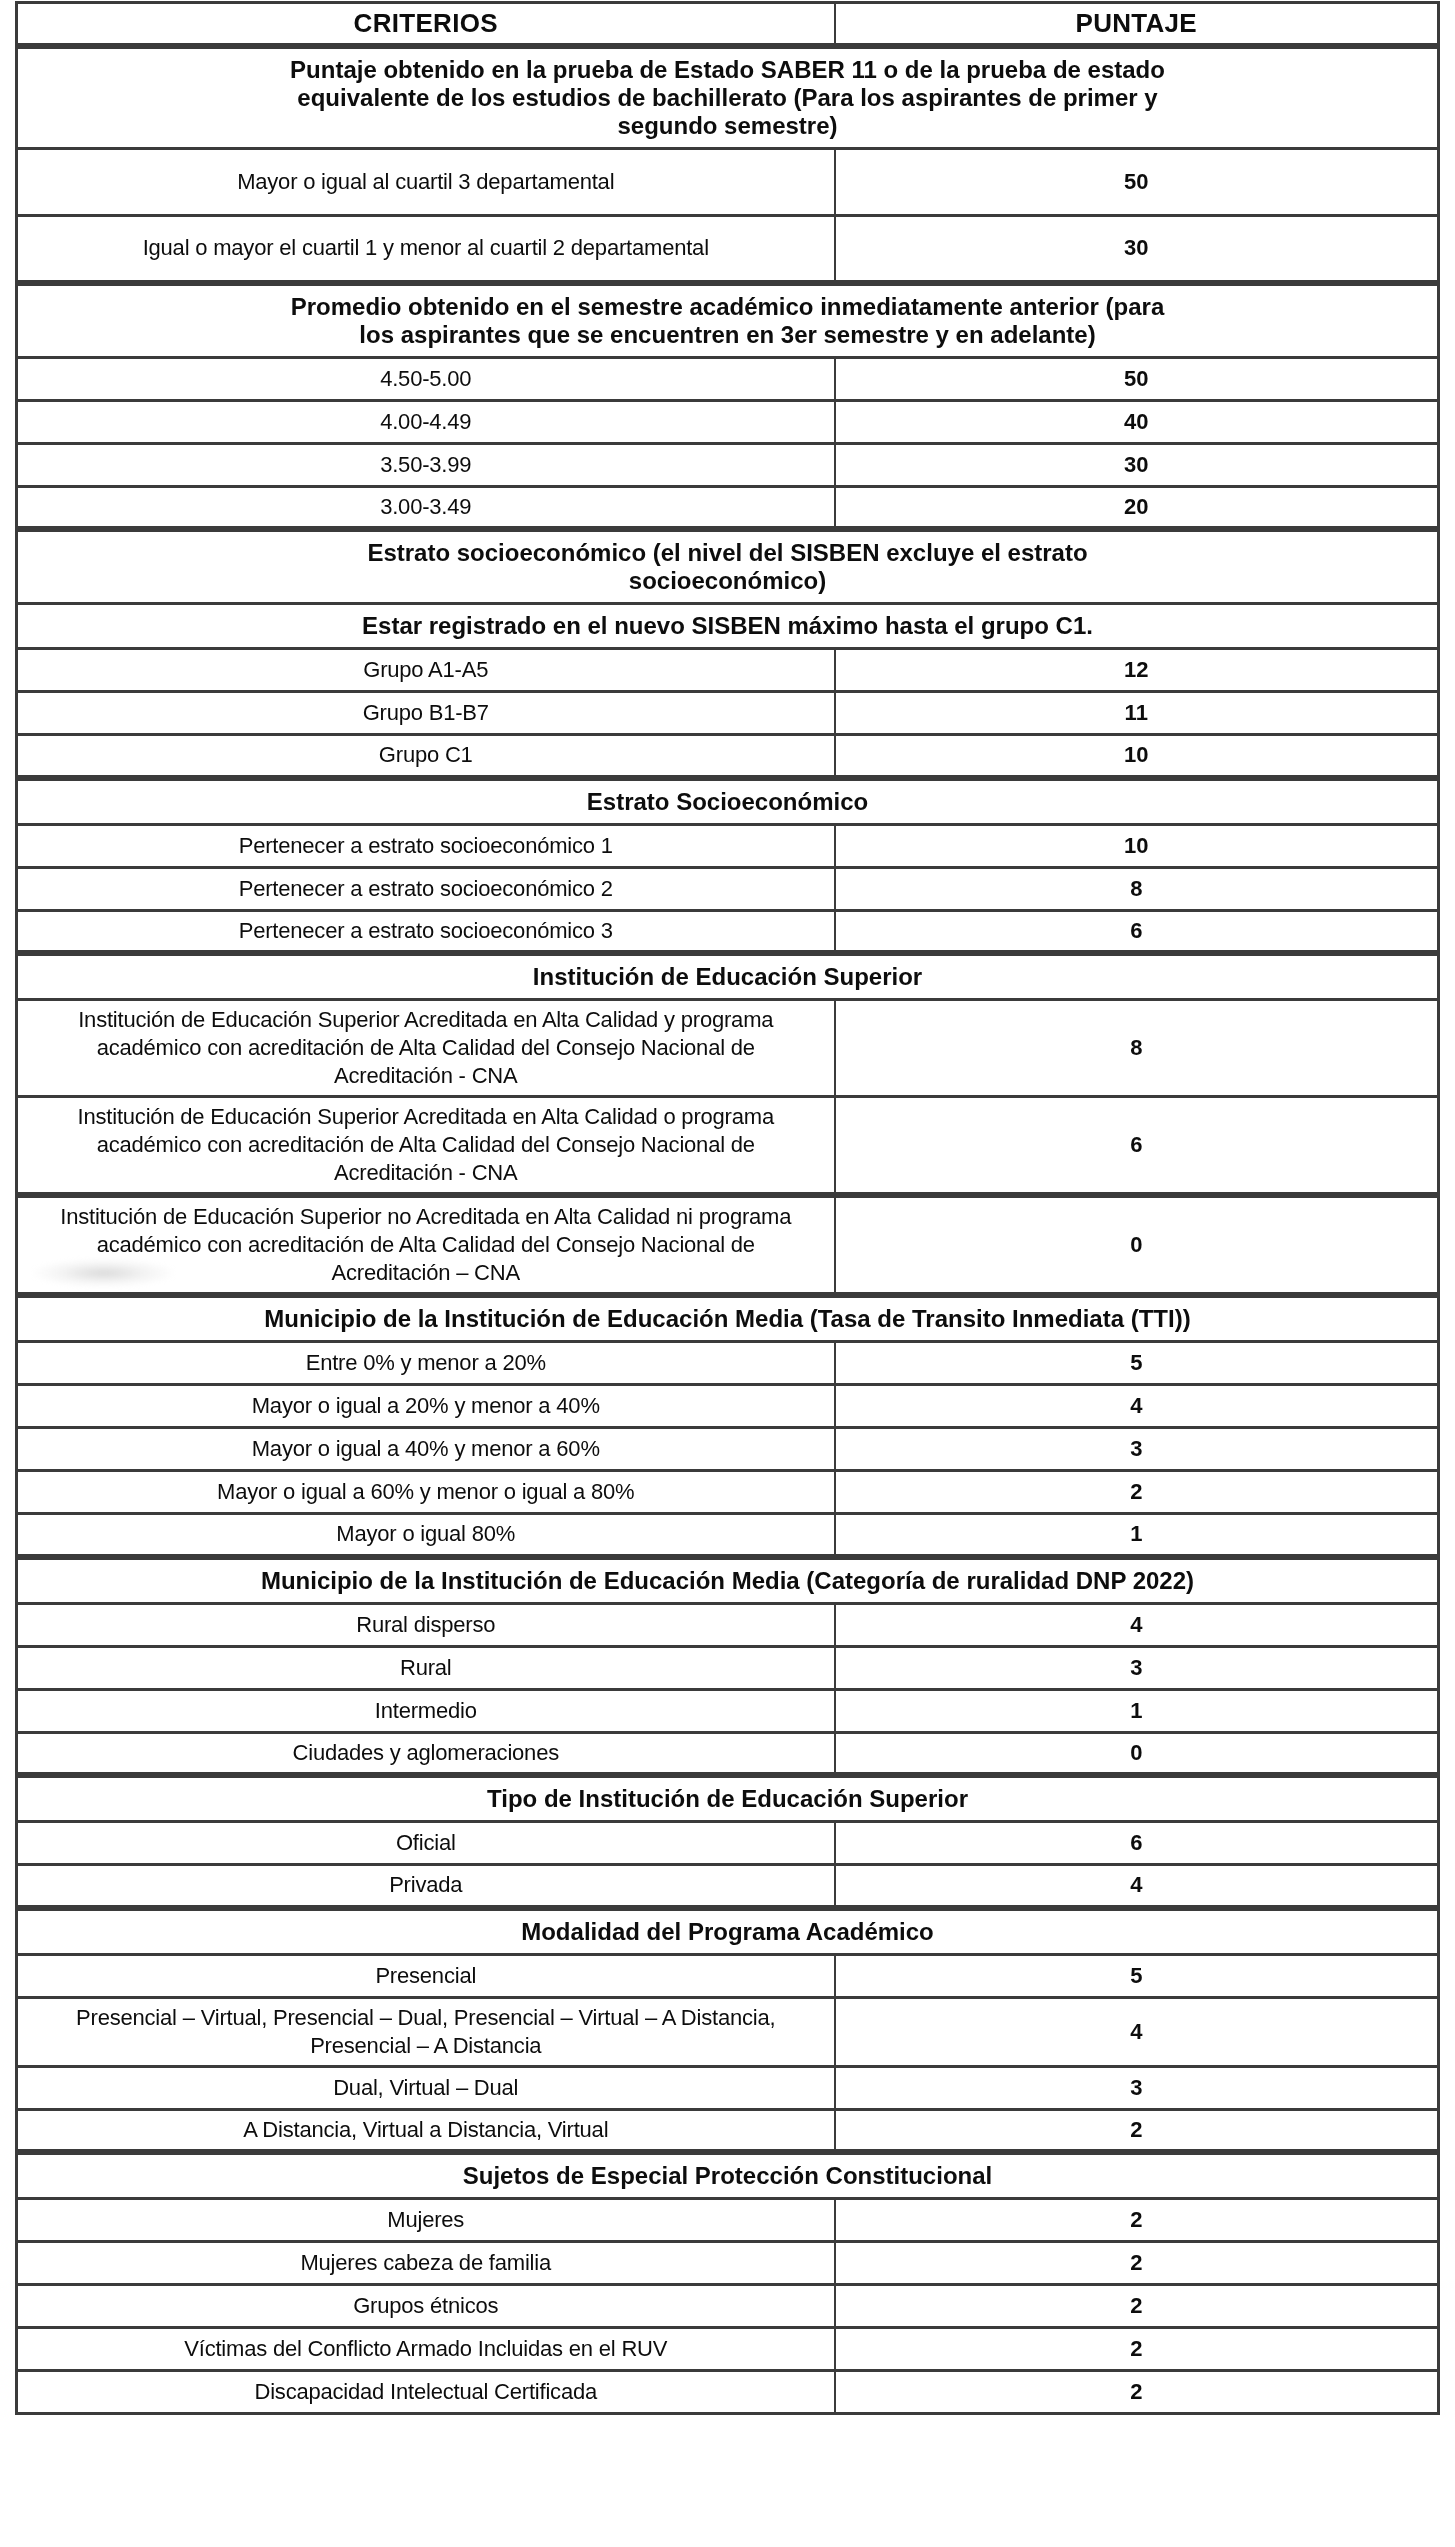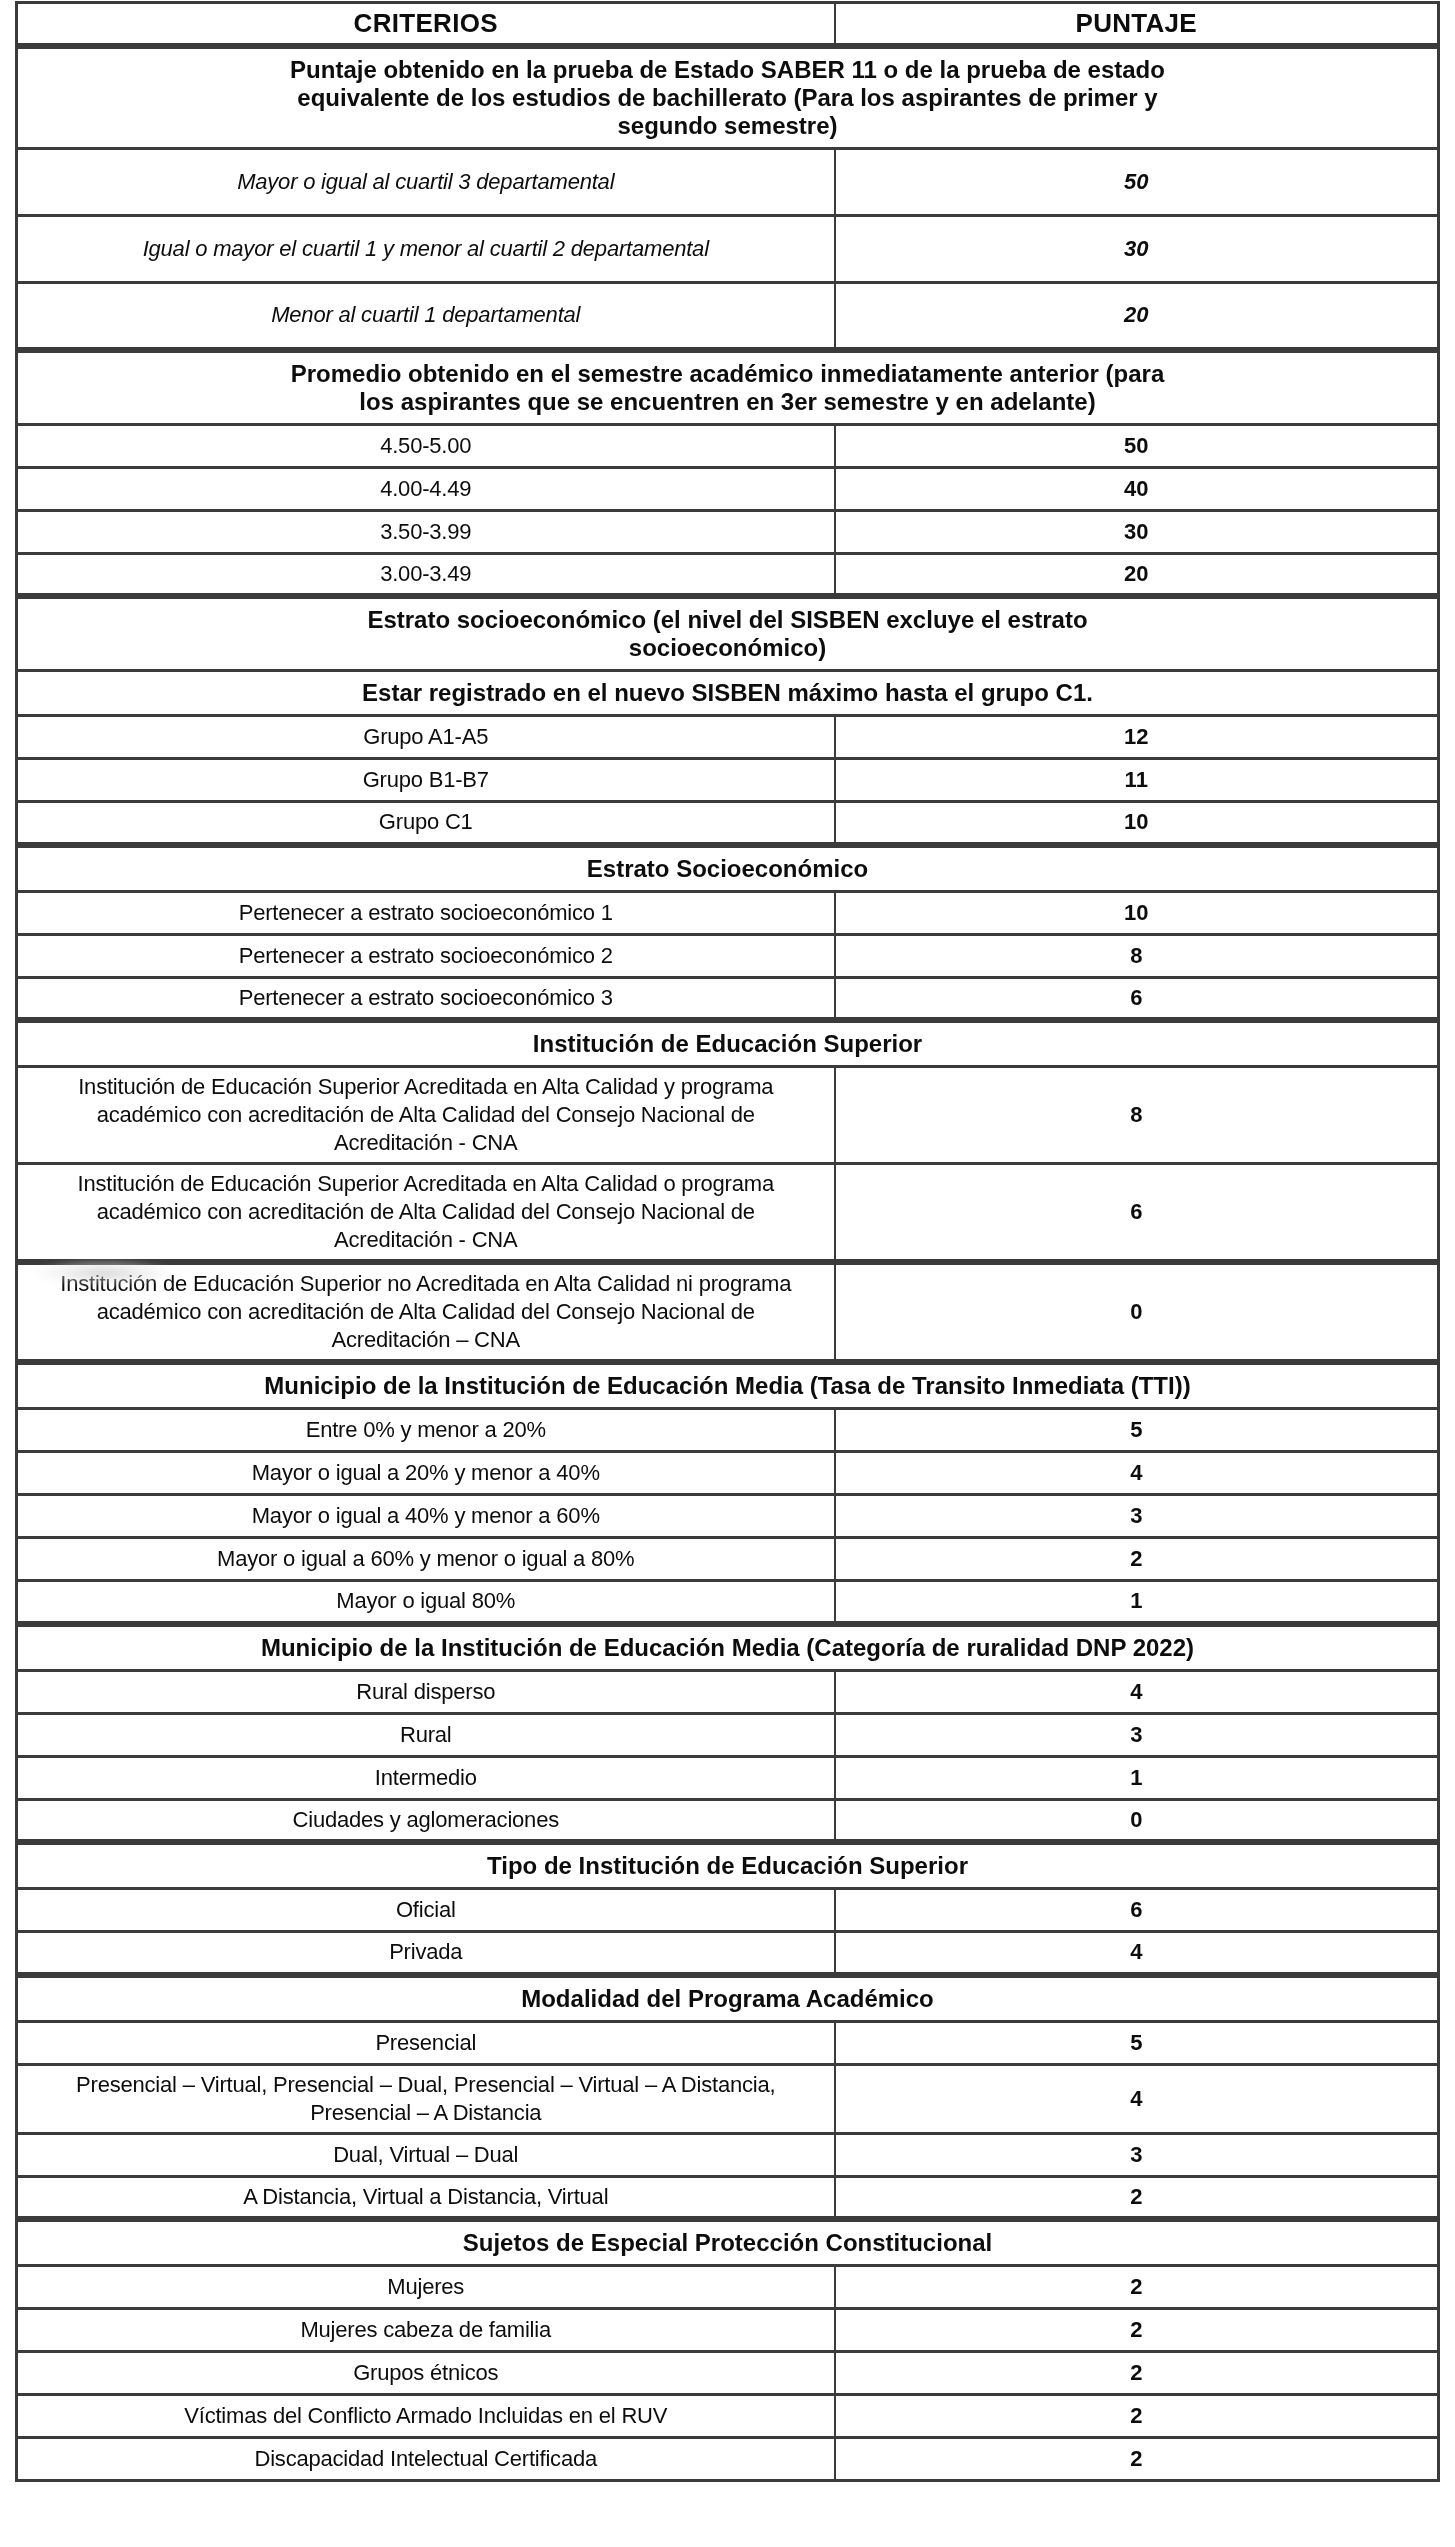--- a/index.html
+++ b/index.html
@@ -49,21 +49,21 @@
     line-height: 28px;
     height: 43px;
     padding: 5px 8px;
   }
   tr.r td.crit {
     border-right: 2px solid #3b3b3b;
     white-space: pre-line;
     letter-spacing: -0.2px;
   }
   tr.r td.pts { font-weight: 700; }
-  tr.tall td { height: 67px; font-style: italic; }
+  tr.tall td { height: 67px; }
 
   .smudge {
     position: absolute;
     left: 26px; top: 1258px;
     width: 139px; height: 28px;
     background: radial-gradient(ellipse at center,
                 rgba(190,190,190,0.55) 0%,
                 rgba(225,225,225,0.35) 45%,
                 rgba(255,255,255,0) 75%);
     filter: blur(2px);
@@ -92,24 +92,20 @@
 segundo semestre)</td>
         </tr>
         <tr class="r tall">
           <td class="crit">Mayor o igual al cuartil 3 departamental</td>
           <td class="pts">50</td>
         </tr>
         <tr class="r tall">
           <td class="crit">Igual o mayor el cuartil 1 y menor al cuartil 2 departamental</td>
           <td class="pts">30</td>
         </tr>
-        <tr class="r tall">
-          <td class="crit">Menor al cuartil 1 departamental</td>
-          <td class="pts">20</td>
-        </tr>
         <tr class="sec">
           <td class="merged" colspan="2">Promedio obtenido en el semestre académico inmediatamente anterior (para
 los aspirantes que se encuentren en 3er semestre y en adelante)</td>
         </tr>
         <tr class="r">
           <td class="crit">4.50-5.00</td>
           <td class="pts">50</td>
         </tr>
         <tr class="r">
           <td class="crit">4.00-4.49</td>

